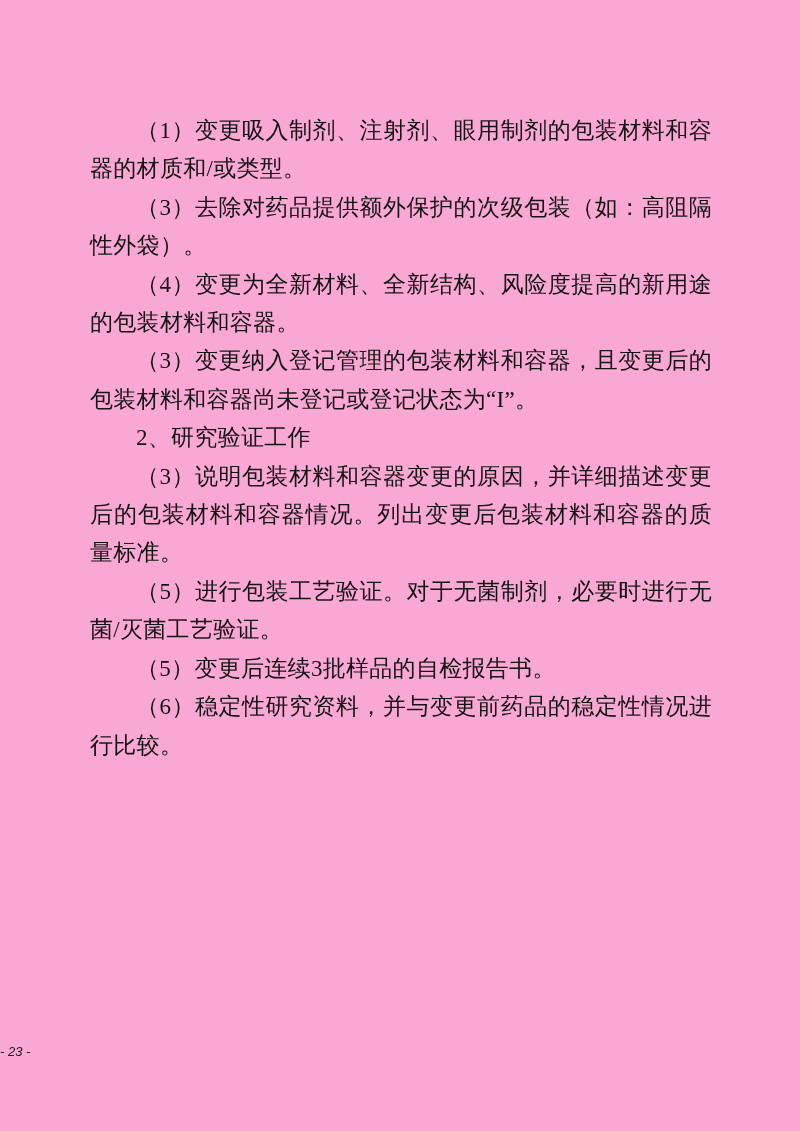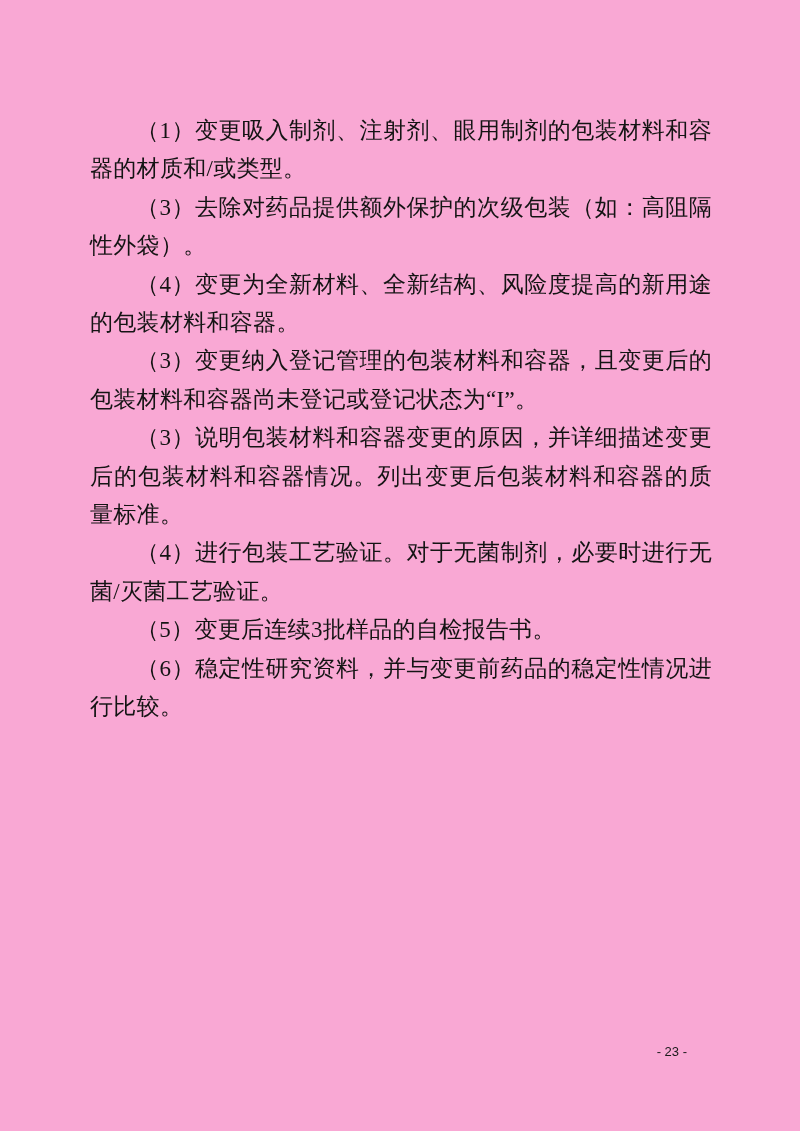--- a/index.html
+++ b/index.html
@@ -31,34 +31,35 @@
     text-justify: inter-ideograph;
     text-indent: 2em;
     letter-spacing: 0.3px;
     word-break: break-all;
   }
   .footer {
     position: absolute;
     top: 1044px;
     left: 0;
     right: 113px;
-    text-align: right;
     font-size: 13px;
     color: #1a1a1a;
     font-family: "Liberation Sans", sans-serif;
+    font-style: italic;
   }
 </style>
 </head>
 <body>
 
 <div class="page">
   <div class="content">
     <p>（1）变更吸入制剂、注射剂、眼用制剂的包装材料和容器的材质和/或类型。</p>
     <p>（3）去除对药品提供额外保护的次级包装（如：高阻隔性外袋）。</p>
     <p>（4）变更为全新材料、全新结构、风险度提高的新用途的包装材料和容器。</p>
     <p>（3）变更纳入登记管理的包装材料和容器，且变更后的包装材料和容器尚未登记或登记状态为“I”。</p>
+    <p>2、研究验证工作</p>
     <p>（3）说明包装材料和容器变更的原因，并详细描述变更后的包装材料和容器情况。列出变更后包装材料和容器的质量标准。</p>
-    <p>（4）进行包装工艺验证。对于无菌制剂，必要时进行无菌/灭菌工艺验证。</p>
+    <p>（5）进行包装工艺验证。对于无菌制剂，必要时进行无菌/灭菌工艺验证。</p>
     <p>（5）变更后连续3批样品的自检报告书。</p>
     <p>（6）稳定性研究资料，并与变更前药品的稳定性情况进行比较。</p>
   </div>
   <div class="footer">- 23 -</div>
 </div>
 
 </body></html>

